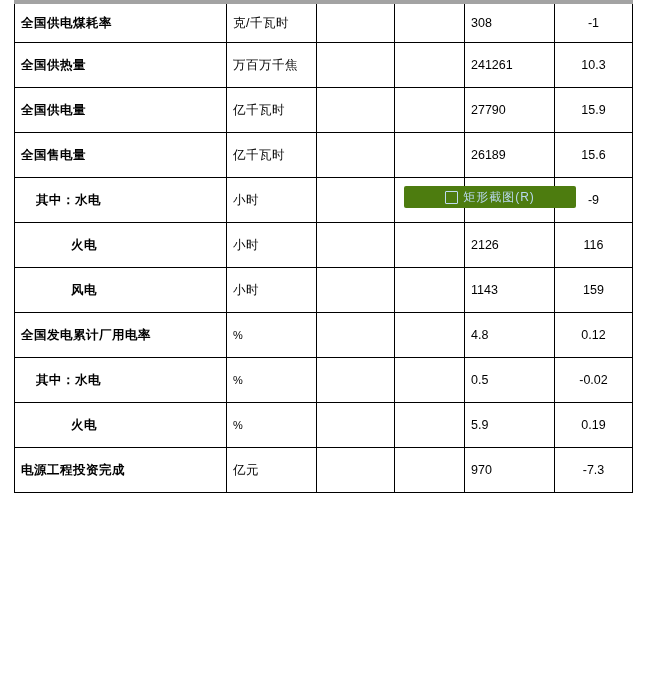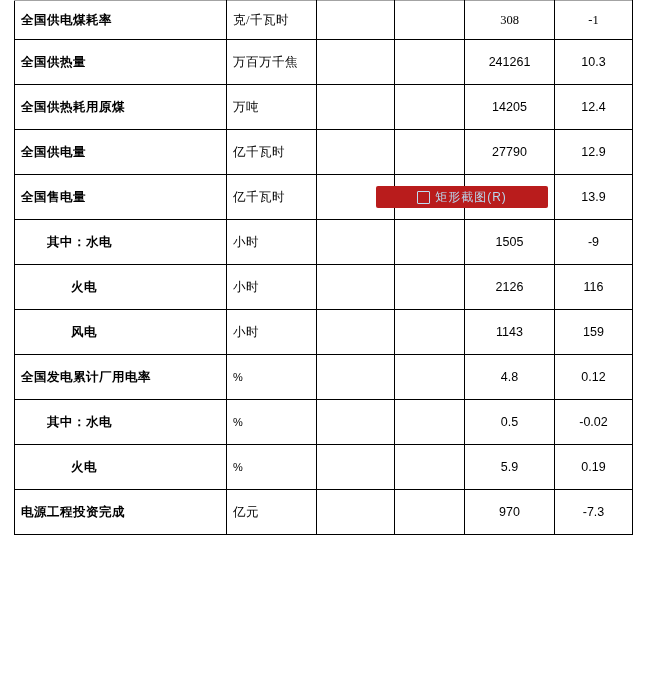--- a/index.html
+++ b/index.html
@@ -43,55 +43,54 @@
     line-height: 1.3;
     background: #ffffff;
   }
   td.name {
     text-align: left;
     padding-left: 10px;
     font-weight: bold;
     letter-spacing: 0.5px;
   }
   td.name.indent1 {
-    padding-left: 32px;
+    padding-left: 21px;
     font-weight: bold;
   }
   td.name.indent2 {
     padding-left: 56px;
     font-weight: bold;
   }
   td.unit {
     letter-spacing: 0.5px;
   }
   td.unit.pct {
     font-size: 11px;
   }
   td.blank { }
   td.value {
-    text-align: center;
+    text-align: left;
     font-size: 12.5px;
   }
   td.change {
     text-align: center;
     font-size: 12.5px;
   }
   
   tr.first-row td {
     height: 38px;
-    border-top: 1px solid #a3a3a3;
-    font-family: Liberation Serif, serif;
+    border-top: 4px solid #a3a3a3;
   }
   .watermark {
     position: absolute;
-    left: 376px;
+    left: 404px;
     top: 186px;
     width: 172px;
     height: 22px;
-    background: #b91c1c;
+    background: #4d7c0f;
     border-radius: 2px;
     display: flex;
     align-items: center;
     justify-content: center;
     pointer-events: none;
   }
   .watermark .wm-text {
     font-size: 12px;
     color: #b9d8ee;
     letter-spacing: 1px;
@@ -128,42 +127,34 @@
         </tr>
         <tr>
           <td class="name">全国供热量</td>
           <td class="unit">万百万千焦</td>
           <td class="blank"></td>
           <td class="blank"></td>
           <td class="value">241261</td>
           <td class="change">10.3</td>
         </tr>
         <tr>
-          <td class="name">全国供热耗用原煤</td>
-          <td class="unit">万吨</td>
-          <td class="blank"></td>
-          <td class="blank"></td>
-          <td class="value">14205</td>
-          <td class="change">12.4</td>
-        </tr>
-        <tr>
           <td class="name">全国供电量</td>
           <td class="unit">亿千瓦时</td>
           <td class="blank"></td>
           <td class="blank"></td>
           <td class="value">27790</td>
-          <td class="change">12.9</td>
+          <td class="change">15.9</td>
         </tr>
         <tr>
           <td class="name">全国售电量</td>
           <td class="unit">亿千瓦时</td>
           <td class="blank"></td>
           <td class="blank"></td>
           <td class="value">26189</td>
-          <td class="change">13.9</td>
+          <td class="change">15.6</td>
         </tr>
         <tr>
           <td class="name indent1">其中：水电</td>
           <td class="unit">小时</td>
           <td class="blank"></td>
           <td class="blank"></td>
           <td class="value">1505</td>
           <td class="change">-9</td>
         </tr>
         <tr>

